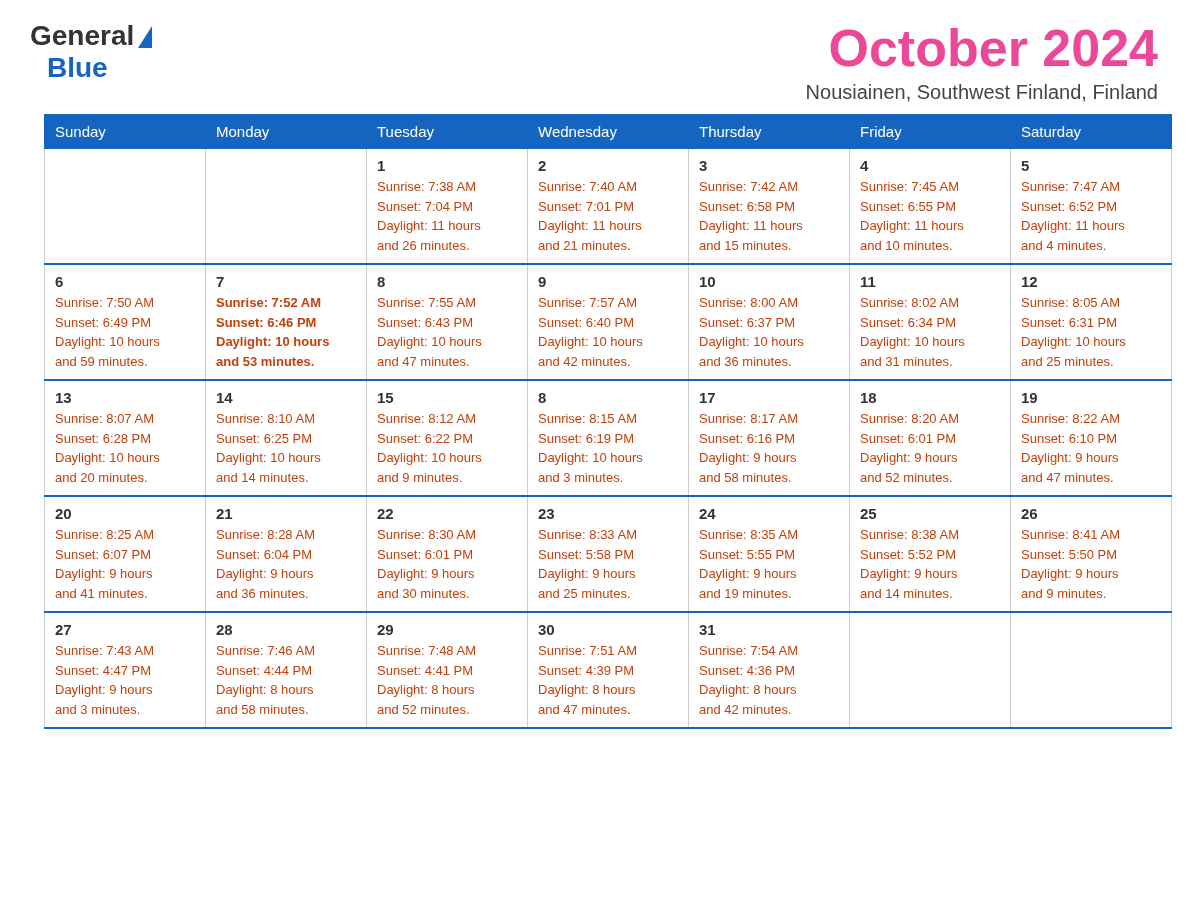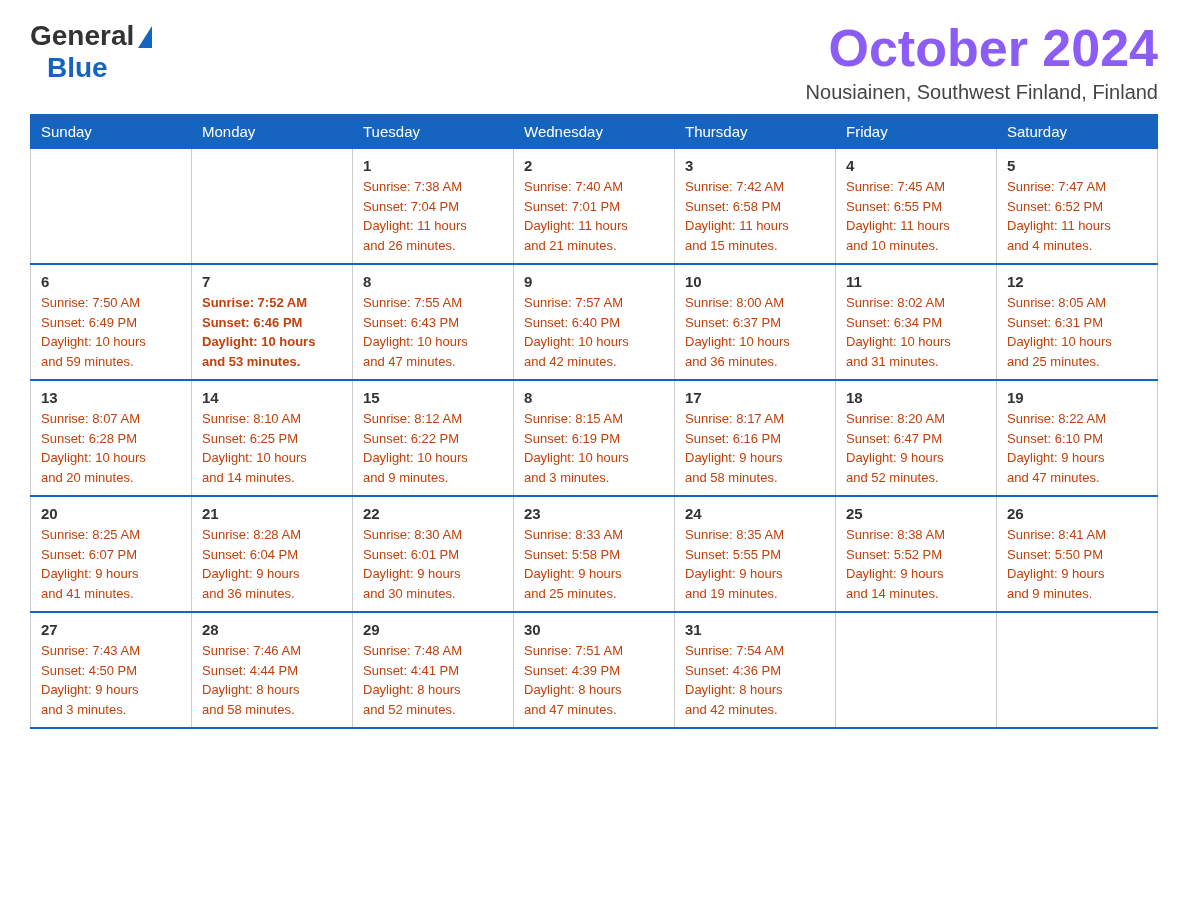--- a/index.html
+++ b/index.html
@@ -42,32 +42,33 @@
     .logo-row {
       display: flex;
       align-items: flex-end;
     }
     .title-area {
       text-align: right;
     }
     .month-title {
       font-size: 52px;
       font-weight: bold;
-      color: #8b5cf6;
+      color: #ec4899;
       line-height: 1.1;
     }
     .location-title {
       font-size: 20px;
       color: #444;
       margin-top: 4px;
     }
     table {
       width: 100%;
       border-collapse: collapse;
       margin-top: 10px;
+      margin-left: 14px;
     }
     thead tr th {
       background-color: #1565c0;
       color: #fff;
       text-align: left;
       padding: 8px 10px;
       font-size: 15px;
       font-weight: normal;
       border: 1px solid #1565c0;
     }
@@ -254,21 +255,21 @@
         <td>
           <span class="day-num">17</span>
           <div class="day-info" style="white-space: pre-line;">Sunrise: 8:17 AM
 Sunset: 6:16 PM
 Daylight: 9 hours
 and 58 minutes.</div>
         </td>
         <td>
           <span class="day-num">18</span>
           <div class="day-info" style="white-space: pre-line;">Sunrise: 8:20 AM
-Sunset: 6:47 PM
+Sunset: 6:01 PM
 Daylight: 9 hours
 and 52 minutes.</div>
         </td>
         <td>
           <span class="day-num">19</span>
           <div class="day-info" style="white-space: pre-line;">Sunrise: 8:22 AM
 Sunset: 6:10 PM
 Daylight: 9 hours
 and 47 minutes.</div>
         </td>
@@ -321,21 +322,21 @@
           <div class="day-info" style="white-space: pre-line;">Sunrise: 8:41 AM
 Sunset: 5:50 PM
 Daylight: 9 hours
 and 9 minutes.</div>
         </td>
       </tr>
       <tr>
         <td>
           <span class="day-num">27</span>
           <div class="day-info" style="white-space: pre-line;">Sunrise: 7:43 AM
-Sunset: 4:50 PM
+Sunset: 4:47 PM
 Daylight: 9 hours
 and 3 minutes.</div>
         </td>
         <td>
           <span class="day-num">28</span>
           <div class="day-info" style="white-space: pre-line;">Sunrise: 7:46 AM
 Sunset: 4:44 PM
 Daylight: 8 hours
 and 58 minutes.</div>
         </td>

